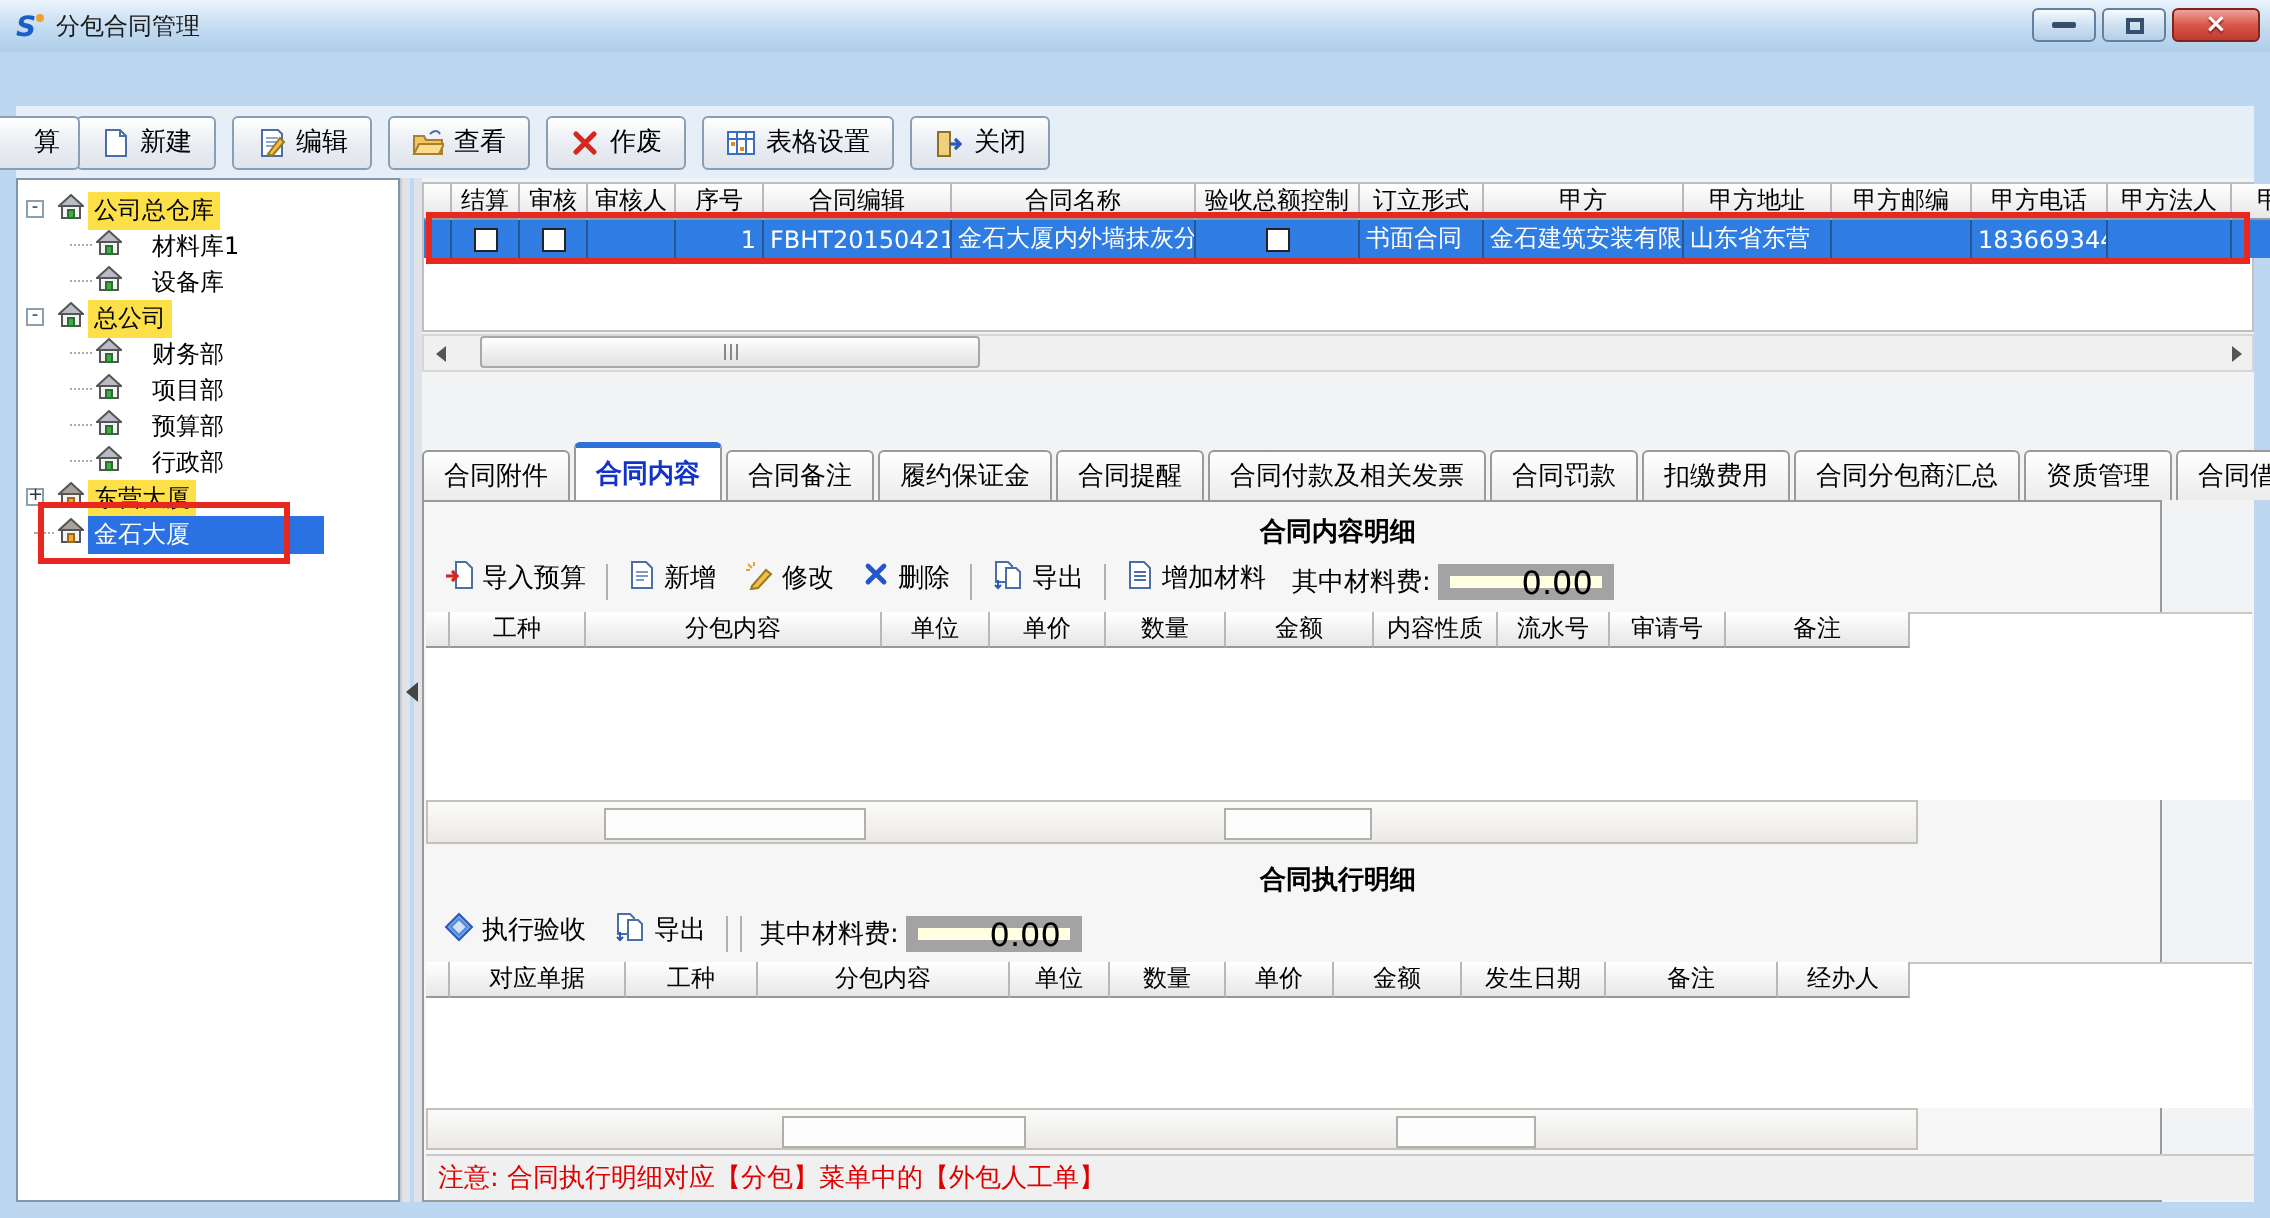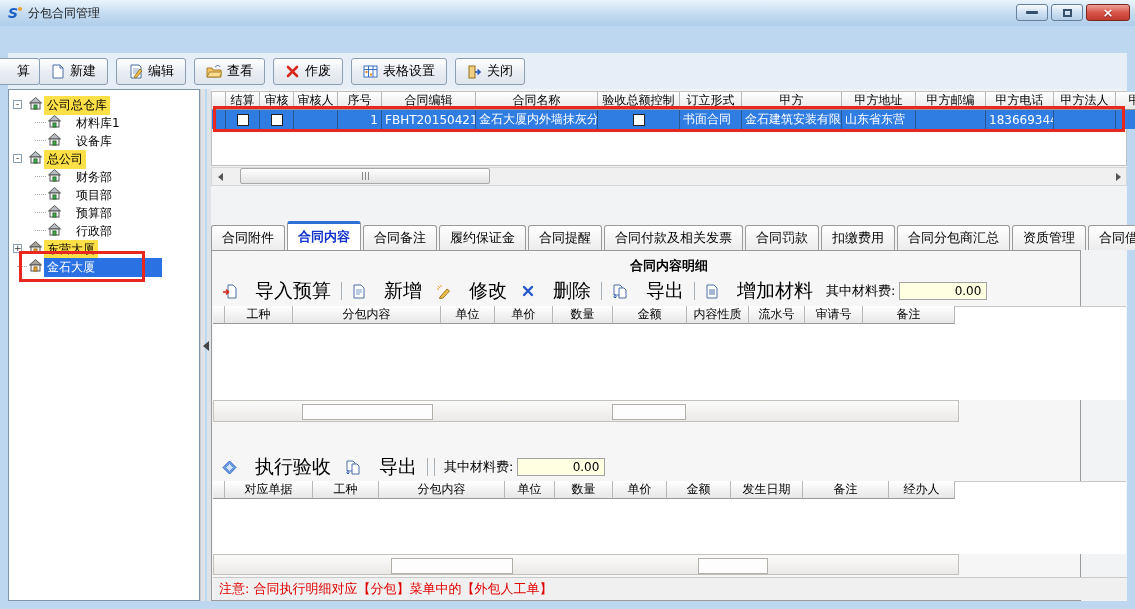--- a/index.html
+++ b/index.html
@@ -80,25 +80,25 @@
   .note2{left:1px;top:326px;width:914px;height:23px;background:#f0f0f0;border-top:1px solid #c8c8c8;}
   
   .dtabs{position:absolute;left:0;top:131px;width:916px;height:30px;display:flex;align-items:flex-end;gap:2px;}
   .dtab{height:25px;padding:0 10px;background:linear-gradient(#ffffff,#ececec);border:1px solid #9a9a9a;border-bottom:none;
     border-radius:3px 3px 0 0;display:flex;align-items:center;font-size:13px;white-space:nowrap;}
   .dtab.active{height:29px;background:#fff;color:#1133cc;font-weight:bold;border-top:3px solid #2f6fd8;}
   
   .detailpanel{position:absolute;left:0;top:161px;width:870px;height:351px;background:#f6f6f6;border:1px solid #9a9a9a;}
   .sec-title{position:absolute;left:0;width:914px;text-align:center;font-weight:bold;font-size:13px;}
   .sec-toolbar{position:absolute;left:3px;display:flex;align-items:center;height:24px;}
-  .flatbtn{display:inline-flex;align-items:center;gap:18px;padding:0 7px;height:22px;font-size:19px;white-space:nowrap;}
+  .flatbtn{display:inline-flex;align-items:flex-start;gap:4px;padding:0 7px;height:22px;font-size:13px;white-space:nowrap;}
   .vsep{width:1px;height:18px;background:#a8b0b8;margin:0 3px;}
   .feelabel{font-size:13px;margin:0 4px 0 6px;white-space:nowrap;}
-  .yfield{width:88px;height:18px;background:#ffffe1;border:1px solid #a3a3a3;display:inline-flex;align-items:center;
-    justify-content:flex-end;padding:0 5px;font-size:12px;}
+  .yfield{width:88px;height:18px;background:#ffffe1;border:6px solid #a3a3a3;display:inline-flex;align-items:center;
+    justify-content:flex-end;padding:0 5px;font-size:16px;}
   .gridwhite{position:absolute;background:#fff;border-top:1px solid #c8c8c8;}
   .sumbar{position:absolute;background:linear-gradient(#fbfbfb,#ebe9e7);border:1px solid #c4c0ba;}
   .sumbox{position:absolute;top:3px;height:16px;background:#fdfdfd;border:1px solid #b2aea8;}
 </style>
 </head>
 <body>
 
 <div id="window">
 
   <div class="titlebar">
@@ -416,20 +416,21 @@
           <div class="gh" style="width:62px">内容性质</div>
           <div class="gh" style="width:56px">流水号</div>
           <div class="gh" style="width:58px">审请号</div>
           <div class="gh" style="width:92px">备注</div>
         </div>
         <div class="sumbar" style="left:1px;top:149px;width:746px;height:22px">
           <div class="sumbox" style="left:88px;width:131px"></div>
           <div class="sumbox" style="left:398px;width:74px"></div>
         </div>
 
+        <div class="sec-title" style="top:180px">合同执行明细</div>
         <div class="sec-toolbar" style="top:204px">
           <div class="flatbtn">
             <svg width="15" height="15" viewBox="0 0 15 15">
                 <polygon points="7.5,1 14,7.5 7.5,14 1,7.5" fill="#6fa8f0" stroke="#2a58b8"></polygon>
                 <polygon points="7.5,3.5 11.5,7.5 7.5,11.5 3.5,7.5" fill="#cfe2fa" stroke="#5a88d0"></polygon>
               </svg>
             <span>执行验收</span>
           </div>
           <div class="flatbtn">
             <svg width="16" height="15" viewBox="0 0 16 15">

